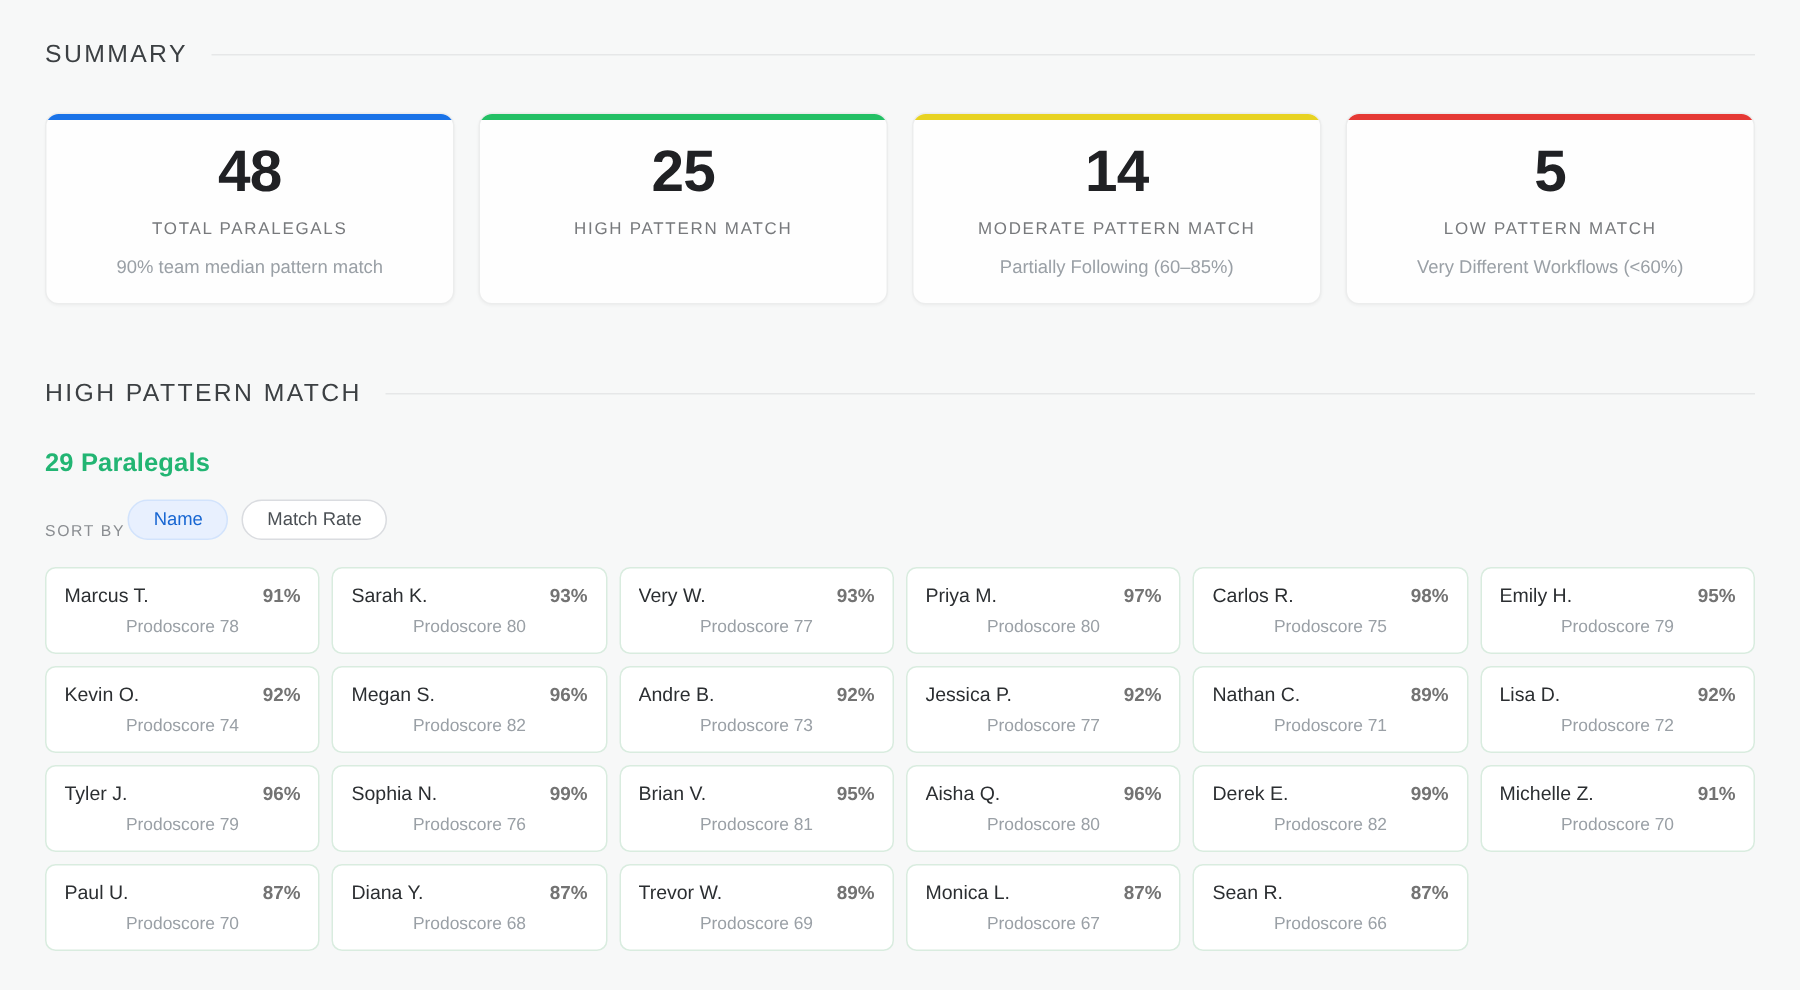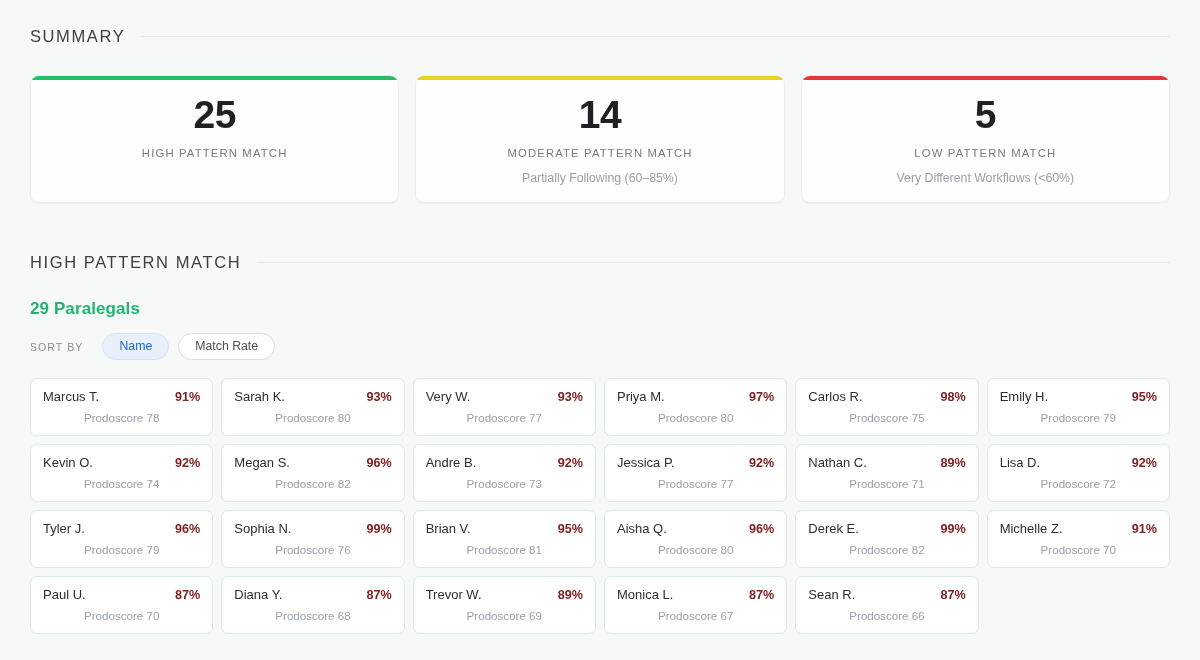--- a/index.html
+++ b/index.html
@@ -89,22 +89,22 @@
   .count-line {
     margin-top: 27px;
     font-size: 17px;
     font-weight: 700;
     color: #22b573;
     letter-spacing: 0.1px;
   }
   .sort-row {
     margin-top: 14px;
     display: flex;
-    align-items: center;
-    gap: 19px;
+    align-items: flex-end;
+    gap: 2px;
   }
   .sort-label {
     font-size: 10.5px;
     letter-spacing: 1.1px;
     color: #8a8d91;
     font-weight: 500;
   }
   .chip {
     border-radius: 999px;
     font-size: 12.3px;
@@ -146,40 +146,46 @@
     font-size: 13px;
     font-weight: 500;
     color: #2b2e31;
     white-space: nowrap;
     overflow: hidden;
     text-overflow: ellipsis;
   }
   .person-rate {
     font-size: 12.6px;
     font-weight: 700;
-    color: #7f1d1d;
+    color: #737373;
     white-space: nowrap;
   }
   .person-score {
     margin-top: 7px;
     font-size: 11.6px;
     color: #9aa0a6;
   }
 </style>
 </head>
 <body>
 
 <div class="page">
 
   <div class="section-header" id="summary-header">
     <div class="title">SUMMARY</div>
     <div class="rule"></div>
   </div>
 
   <div class="summary-row" id="summary-cards">
+      <div class="summary-card">
+        <div class="accent" style="background: rgb(26, 115, 232);"></div>
+        <div class="value">48</div>
+        <div class="label">TOTAL PARALEGALS</div>
+        <div class="sub">90% team median pattern match</div>
+      </div>
       <div class="summary-card">
         <div class="accent" style="background: rgb(35, 192, 101);"></div>
         <div class="value">25</div>
         <div class="label">HIGH PATTERN MATCH</div>
       </div>
       <div class="summary-card">
         <div class="accent" style="background: rgb(232, 211, 34);"></div>
         <div class="value">14</div>
         <div class="label">MODERATE PATTERN MATCH</div>
         <div class="sub">Partially Following (60–85%)</div>

